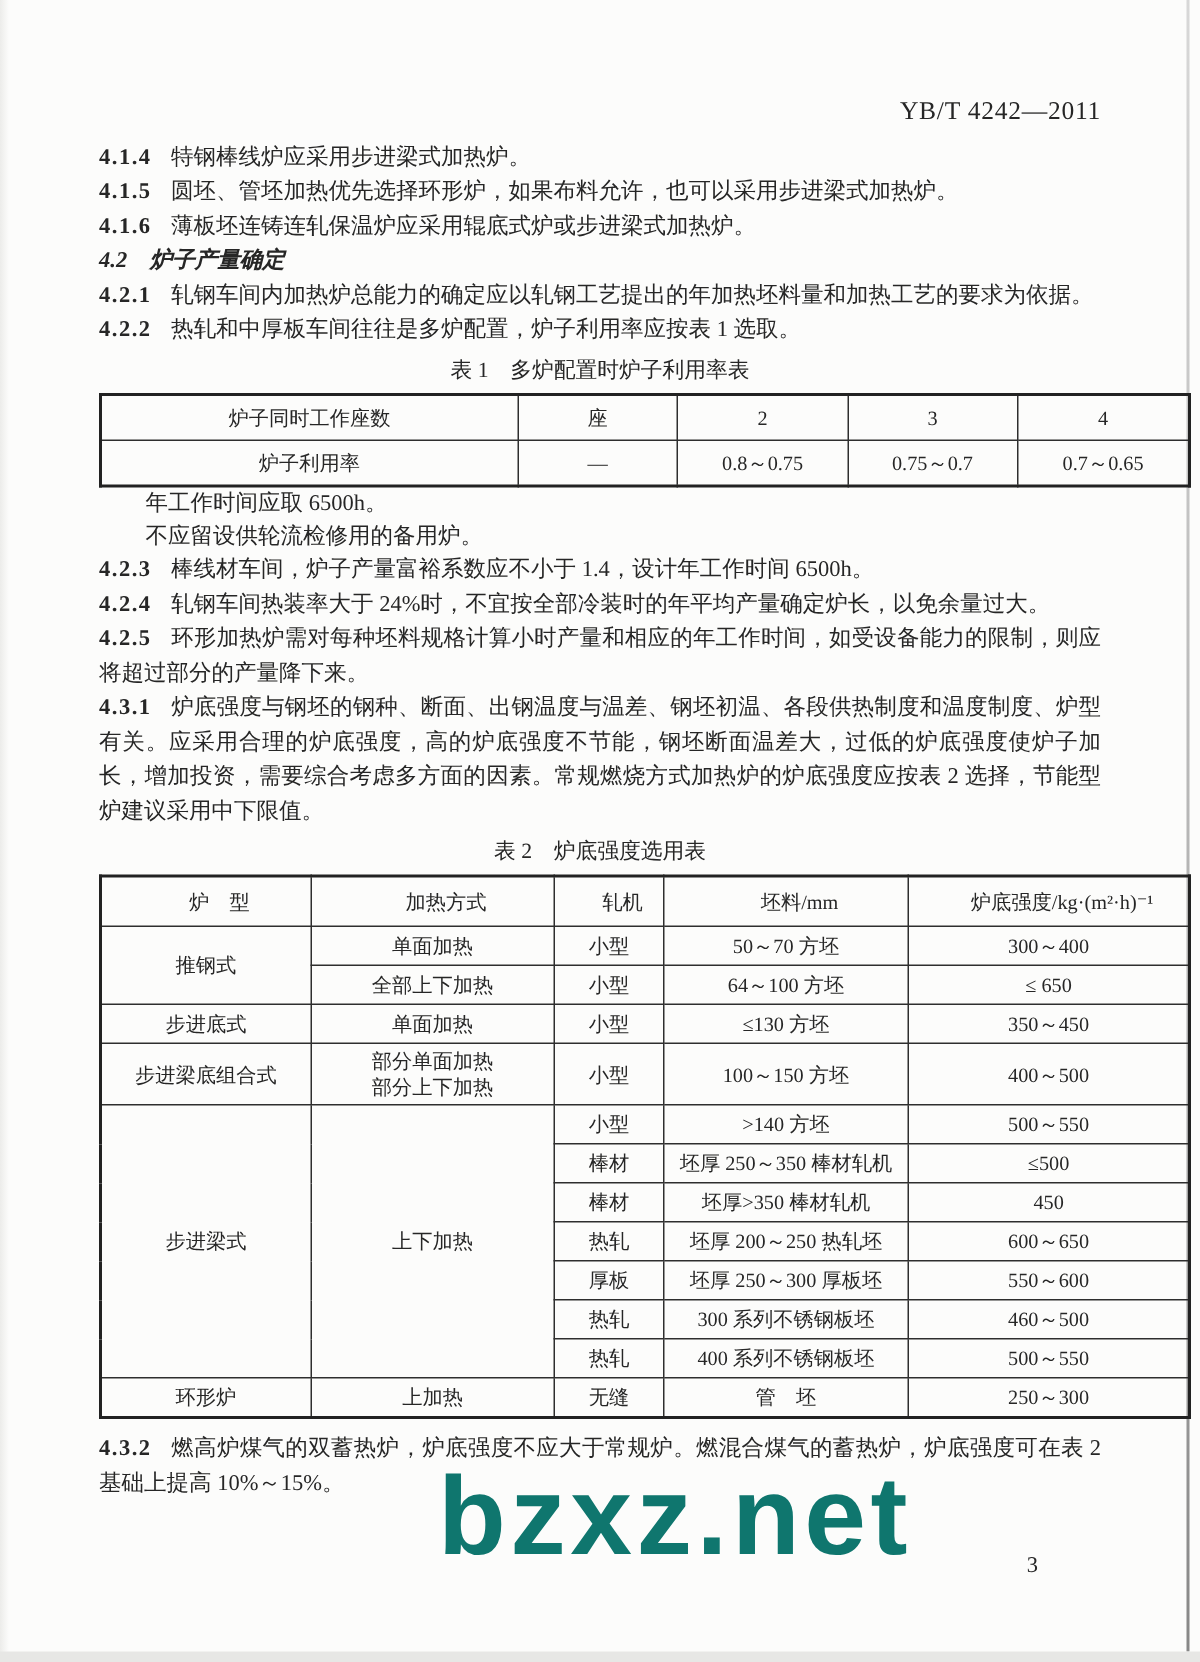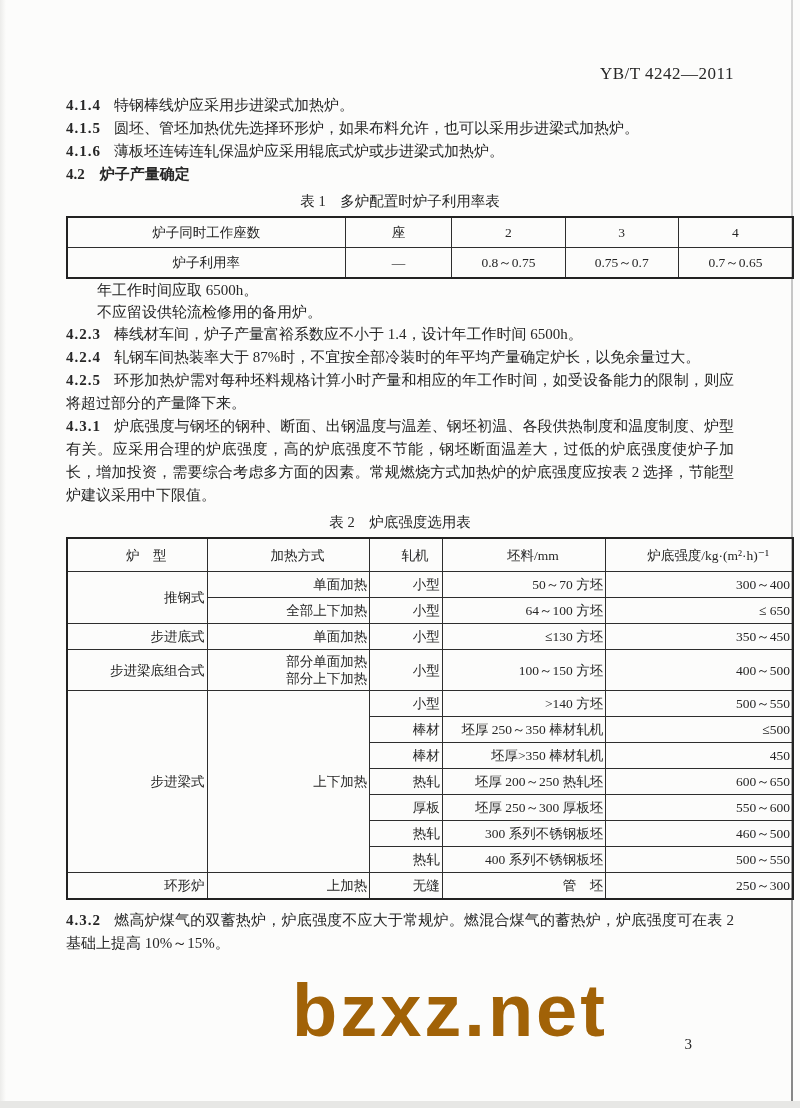--- a/index.html
+++ b/index.html
@@ -28,21 +28,21 @@
     position:absolute;left:0;top:0;width:6px;height:100%;
     background:linear-gradient(90deg,#ececea,rgba(236,236,234,0));
   }
   .watermark{
     position:absolute;
     left:292px;top:968px;
     font-family:"Liberation Sans","DejaVu Sans",sans-serif;
     font-weight:bold;
     font-size:74px;
     letter-spacing:3px;
-    color:#a16207;
+    color:#0f766e;
     z-index:0;
     user-select:none;
   }
   .doc-header{
     position:absolute;
     top:64px;right:66px;
     font-size:17px;
     font-weight:normal;
     letter-spacing:.5px;
     z-index:1;
@@ -52,21 +52,21 @@
     left:66px;top:94px;
     width:668px;
     z-index:1;
     font-size:15px;
     line-height:23px;
     text-align:justify;
   }
   .content p{margin:0;}
   p.cont{ }
   .num{font-weight:bold;margin-right:13px;letter-spacing:1px;}
-  p.section-head{font-weight:bold;}
+  p.section-head{font-weight:bold;font-style:italic;}
   .note{padding-left:31px;line-height:22px;}
   .note-block{margin-top:10px;}
   .tbl-caption{
     text-align:center;
     font-weight:normal;
     font-size:14.5px;
     margin:5px 0 5px 0 !important;
     line-height:20px;
   }
   table{
@@ -79,21 +79,21 @@
   table,td,th{border:1.4px solid #2e2e2e;}
   .t-outer{border:2px solid #222;}
   td,th{
     text-align:center;
     vertical-align:middle;
     padding:3px 2px;
     font-weight:normal;
   }
   #table1 td{height:23px;}
   #table2 th{height:26px;padding-left:20px;}
-  #table2 td{height:19px;text-align:right;}
+  #table2 td{height:19px;}
   td.two-line{white-space:pre-line;}
   .mt2{margin-top:2px !important;}
   .para-432{margin-top:9px !important;}
   .page-num{
     position:absolute;
     right:108px;top:1036px;
     font-size:15px;
     z-index:1;
   }
 </style>
@@ -108,20 +108,22 @@
 
   <div class="content">
 
 
     <p><b class="num">4.1.4</b><span>特钢棒线炉应采用步进梁式加热炉。</span></p>
     <p><b class="num">4.1.5</b><span>圆坯、管坯加热优先选择环形炉，如果布料允许，也可以采用步进梁式加热炉。</span></p>
     <p><b class="num">4.1.6</b><span>薄板坯连铸连轧保温炉应采用辊底式炉或步进梁式加热炉。</span></p>
 
     <p class="section-head">4.2　炉子产量确定</p>
 
+    <p><b class="num">4.2.1</b><span>轧钢车间内加热炉总能力的确定应以轧钢工艺提出的年加热坯料量和加热工艺的要求为依据。</span></p>
+    <p><b class="num">4.2.2</b><span>热轧和中厚板车间往往是多炉配置，炉子利用率应按表 1 选取。</span></p>
 
     <p class="tbl-caption">表 1　多炉配置时炉子利用率表</p>
 
     <table id="table1" class="t-outer">
       <colgroup>
         <col style="width:38.3%">
           <col style="width:14.7%">
           <col style="width:15.6%">
           <col style="width:15.6%">
           <col style="width:15.8%">
@@ -141,21 +143,21 @@
         <td>0.75～0.7</td>
         <td>0.7～0.65</td>
       </tr>
     </tbody>
       </table>
 
     <p class="note note-block">年工作时间应取 6500h。</p>
     <p class="note">不应留设供轮流检修用的备用炉。</p>
 
     <p><b class="num">4.2.3</b><span>棒线材车间，炉子产量富裕系数应不小于 1.4，设计年工作时间 6500h。</span></p>
-    <p><b class="num">4.2.4</b><span>轧钢车间热装率大于 87%时，不宜按全部冷装时的年平均产量确定炉长，以免余量过大。</span></p>
+    <p><b class="num">4.2.4</b><span>轧钢车间热装率大于 24%时，不宜按全部冷装时的年平均产量确定炉长，以免余量过大。</span></p>
     <p><b class="num">4.2.5</b><span>环形加热炉需对每种坯料规格计算小时产量和相应的年工作时间，如受设备能力的限制，则应将超过部分的产量降下来。</span></p>
 
 
     <p><b class="num">4.3.1</b><span>炉底强度与钢坯的钢种、断面、出钢温度与温差、钢坯初温、各段供热制度和温度制度、炉型有关。应采用合理的炉底强度，高的炉底强度不节能，钢坯断面温差大，过低的炉底强度使炉子加长，增加投资，需要综合考虑多方面的因素。常规燃烧方式加热炉的炉底强度应按表 2 选择，节能型炉建议采用中下限值。</span></p>
 
     <p class="tbl-caption">表 2　炉底强度选用表</p>
 
     <table id="table2" class="t-outer">
       <colgroup>
         <col style="width:19.3%">

